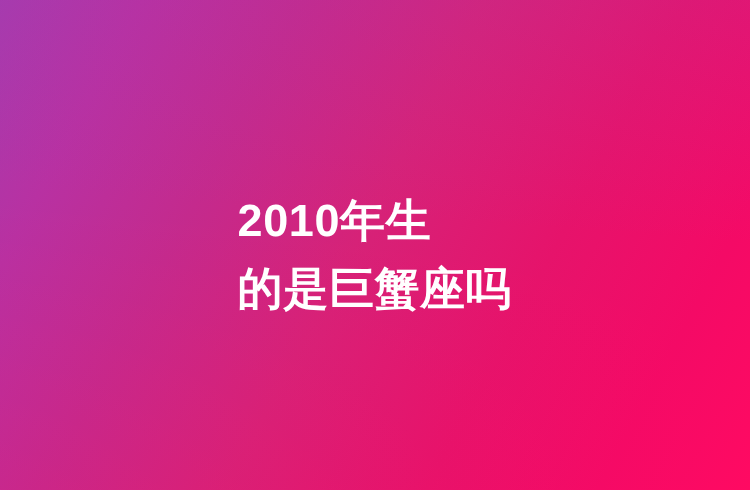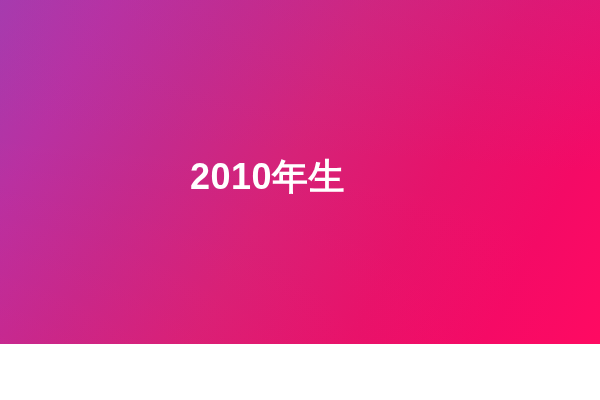--- a/index.html
+++ b/index.html
@@ -10,21 +10,21 @@
   body {
     width: 600px;
     height: 400px;
     overflow: hidden;
     font-family: "Liberation Sans", "DejaVu Sans", sans-serif;
   }
 
   .poster {
     position: relative;
     width: 600px;
-    height: 344px;
+    height: 392px;
     overflow: hidden;
     background-image: linear-gradient(
       118deg,
       #a63bae 0%,
       #b831a2 14%,
       #c42a8d 30%,
       #d62278 48%,
       #e6136b 68%,
       #f40a66 85%,
       #ff0a62 100%
@@ -63,15 +63,16 @@
     text-rendering: optimizeLegibility;
   }
 </style>
 </head>
 <body>
 
 <div class="poster">
 
   <div class="title-block">
     <span class="title-line">2010年生</span>
+    <span class="title-line">的是巨蟹座吗</span>
   </div>
 
 </div>
 
 </body></html>

